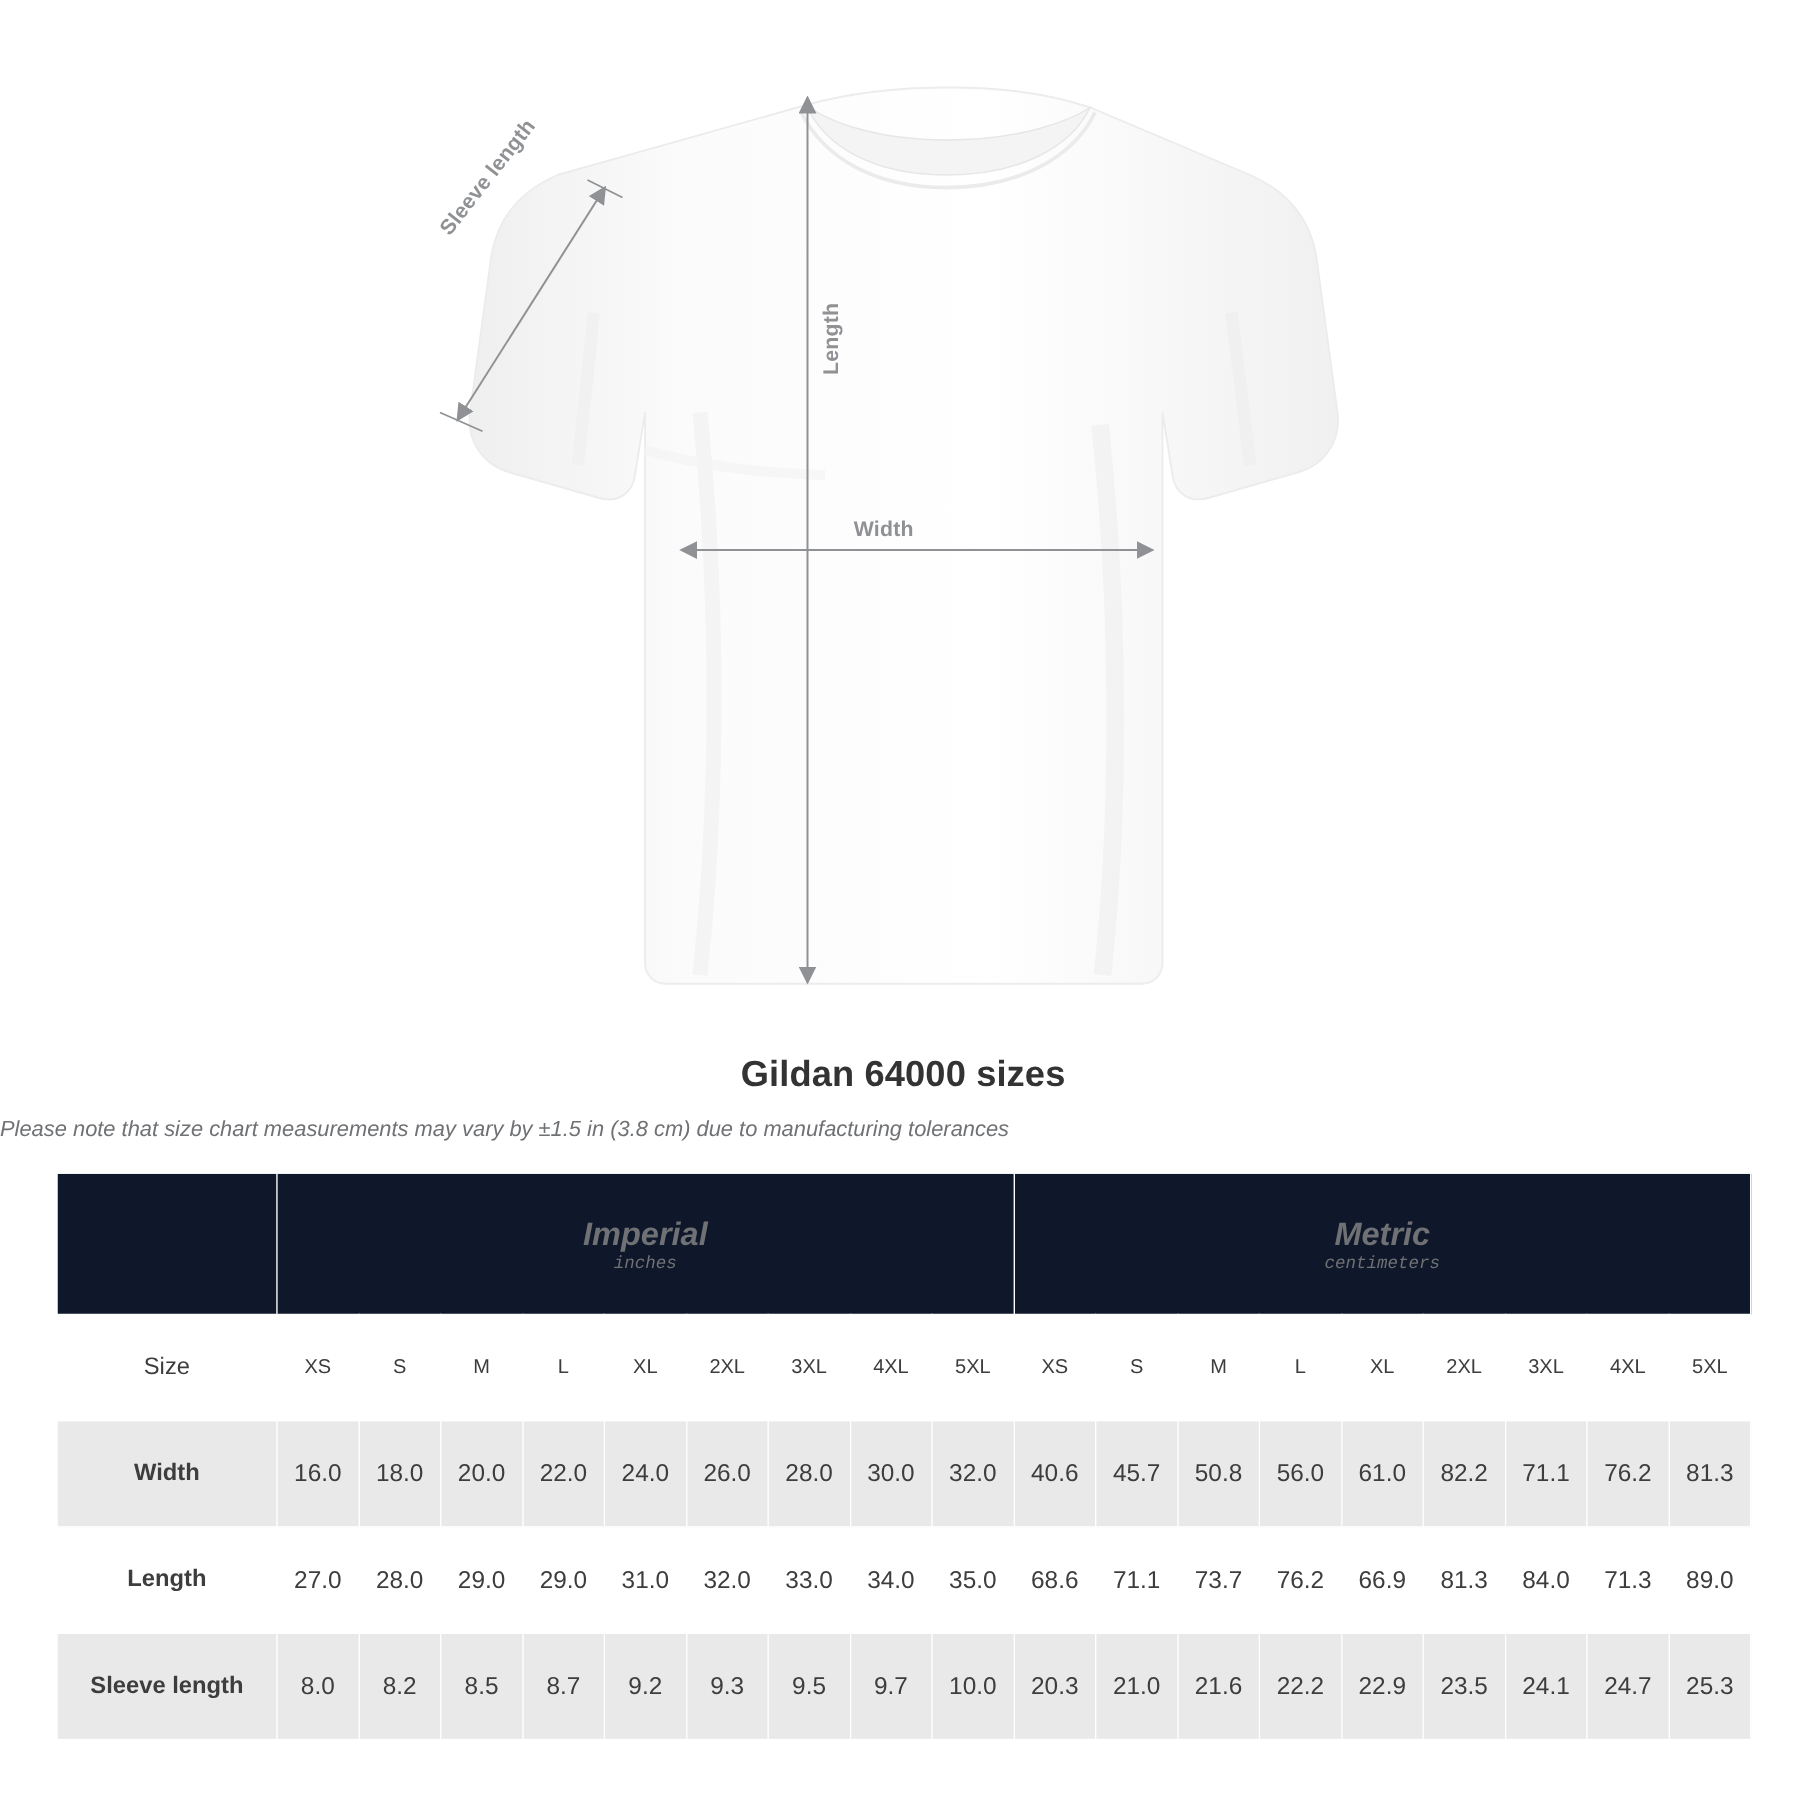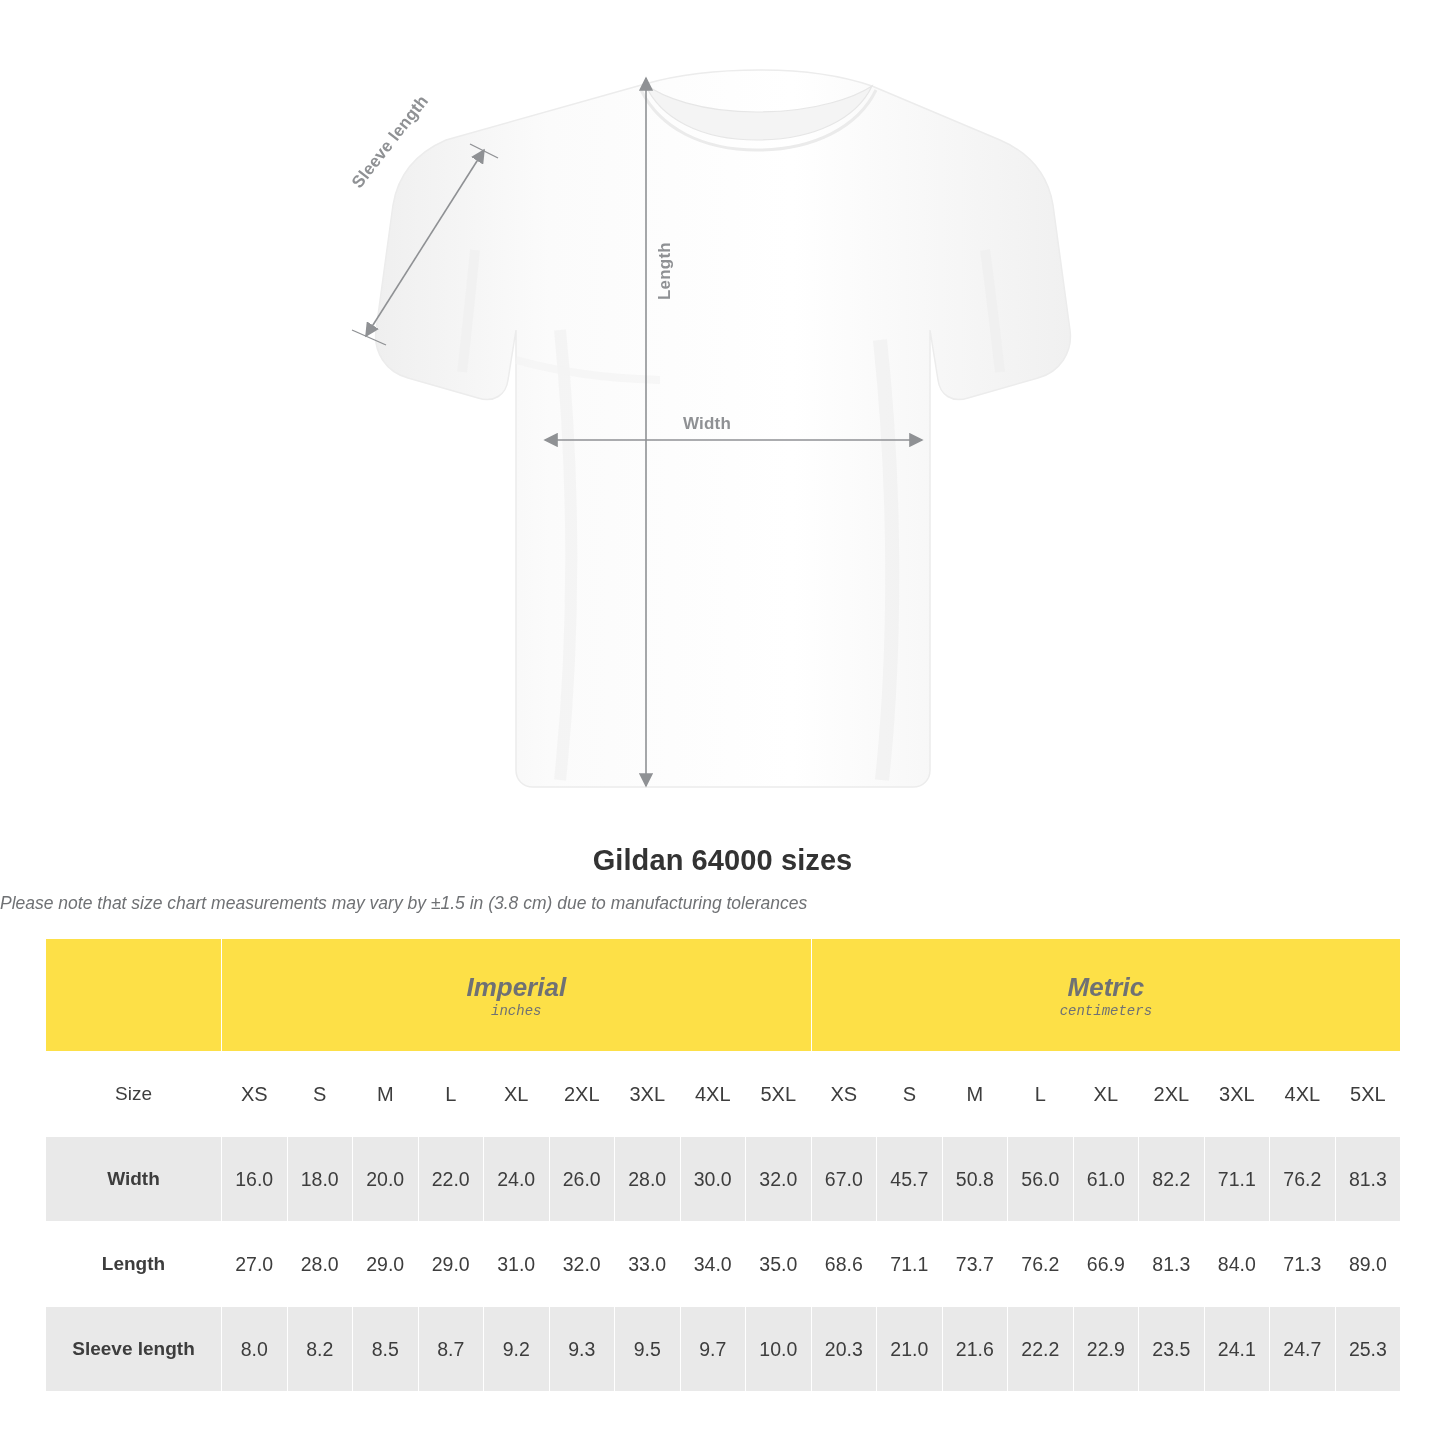--- a/index.html
+++ b/index.html
@@ -80,42 +80,42 @@
     table-layout: fixed;
   }
   table.size-chart td, table.size-chart th {
     border: 1px solid #ffffff;
     text-align: center;
     font-weight: normal;
   }
 
   .unit-head {
     height: 110px;
-    background: #fde047;
+    background: #0f172a;
     vertical-align: middle;
   }
   .unit-head .unit-name {
     font-size: 26px;
     font-style: italic;
     font-weight: bold;
     color: #6f7174;
     line-height: 1.25;
   }
   .unit-head .unit-sub {
     font-size: 14px;
     font-style: italic;
     color: #6f7174;
     margin-top: 0;
     font-family: Liberation Mono, monospace;
   }
 
   .row-size td {
     height: 82px;
     background: #ffffff;
-    font-size: 20px;
+    font-size: 16px;
     font-weight: bold;
     color: #3d3d3d;
     vertical-align: middle;
   }
   .row-size td.rowlabel {
     font-size: 19px;
   }
 
   .row-data td {
     height: 82px;
@@ -272,21 +272,21 @@
         <td class="rowlabel">Width</td>
         <td>16.0</td>
         <td>18.0</td>
         <td>20.0</td>
         <td>22.0</td>
         <td>24.0</td>
         <td>26.0</td>
         <td>28.0</td>
         <td>30.0</td>
         <td>32.0</td>
-        <td>67.0</td>
+        <td>40.6</td>
         <td>45.7</td>
         <td>50.8</td>
         <td>56.0</td>
         <td>61.0</td>
         <td>82.2</td>
         <td>71.1</td>
         <td>76.2</td>
         <td>81.3</td>
       </tr>
 

